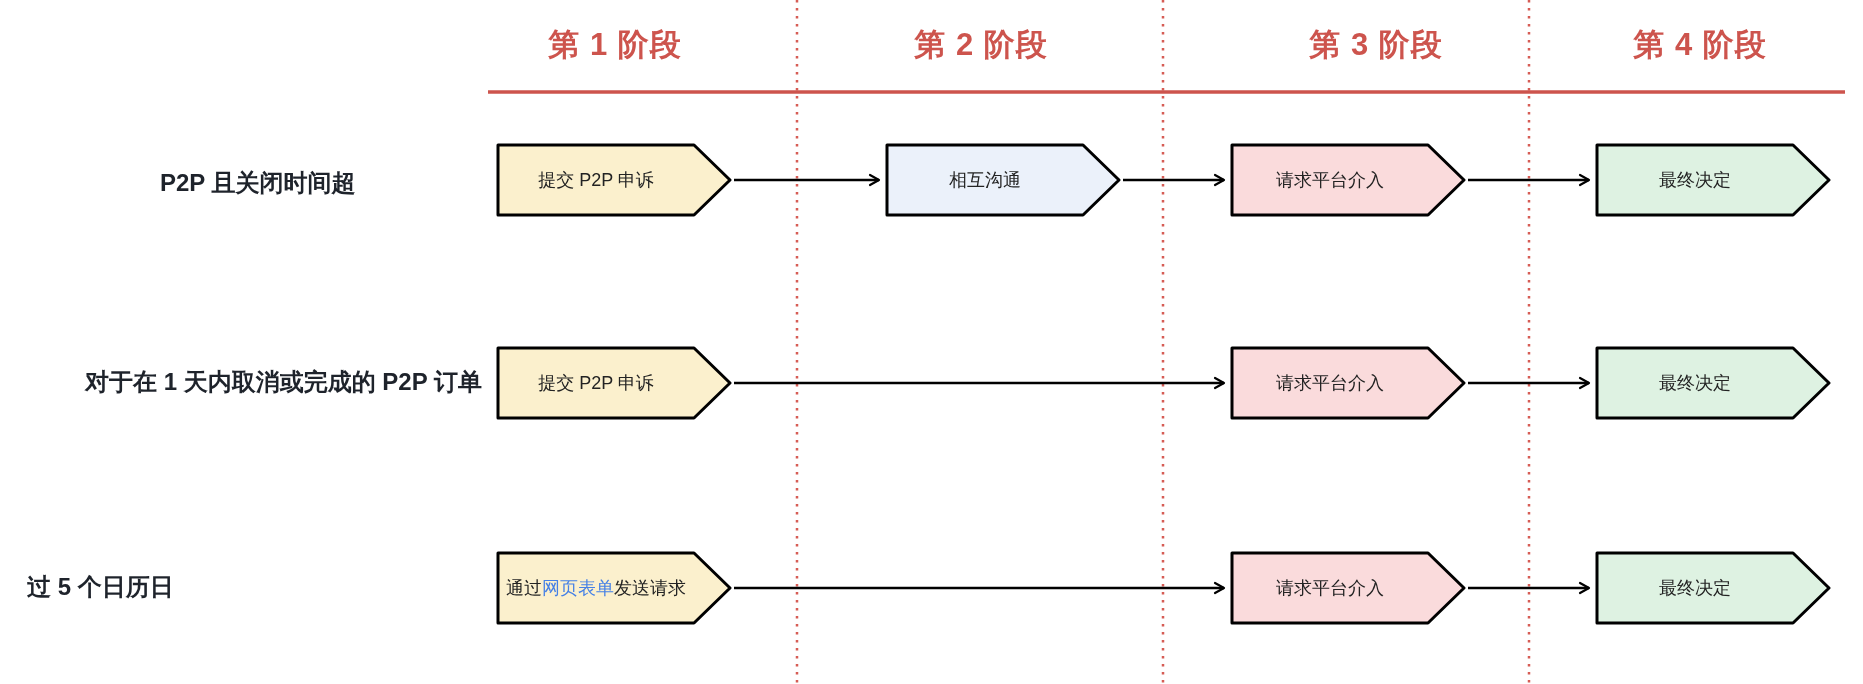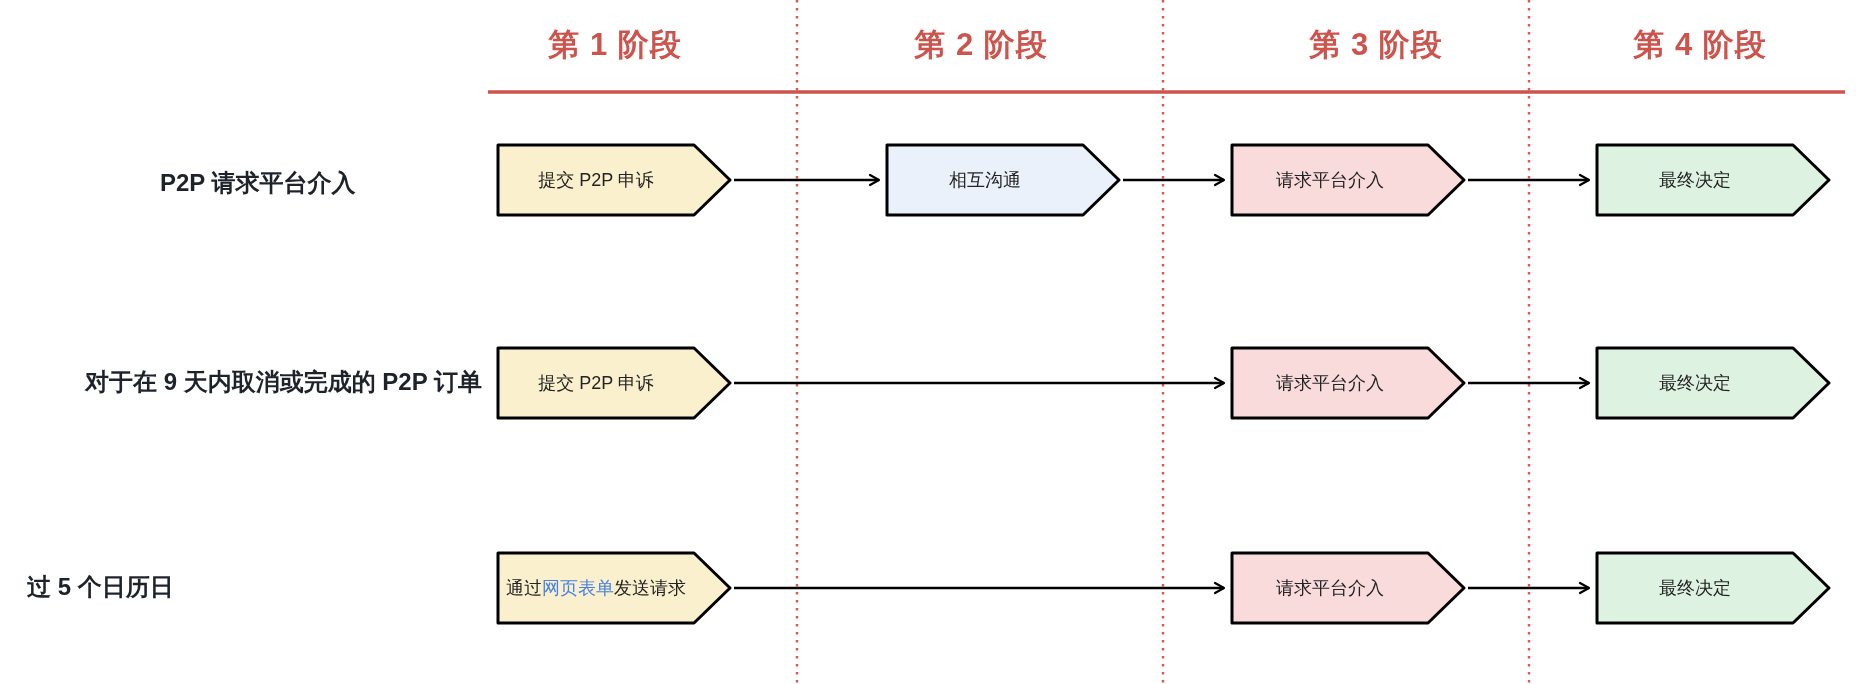--- a/index.html
+++ b/index.html
@@ -80,24 +80,24 @@
       <path d="M1597,553 L1793,553 L1829,588 L1793,623 L1597,623 Z" fill="#def2e2" stroke="#000000" stroke-width="3" stroke-linejoin="round"></path>
       <text x="1695" y="588" text-anchor="middle" dominant-baseline="central" class="step-text">最终决定</text>
     </svg>
 
   <div class="stage-header" style="left:615px">第 1 阶段</div>
   <div class="stage-header" style="left:981px">第 2 阶段</div>
   <div class="stage-header" style="left:1376px">第 3 阶段</div>
   <div class="stage-header" style="left:1700px">第 4 阶段</div>
 
   <div class="row-label" style="left:160px; top:166px">
-    <span>P2P 请求平台介入</span>
+    <span>P2P 且关闭时间超</span>
     <span></span>
   </div>
   <div class="row-label" style="left:85px; top:365px">
-    <span>对于在 9 天内取消或完成的 P2P 订单</span>
+    <span>对于在 1 天内取消或完成的 P2P 订单</span>
     <span></span>
   </div>
   <div class="row-label" style="left:27px; top:570px">
     <span>过 5 个日历日</span>
   </div>
 
 </div>
 
 </body></html>

